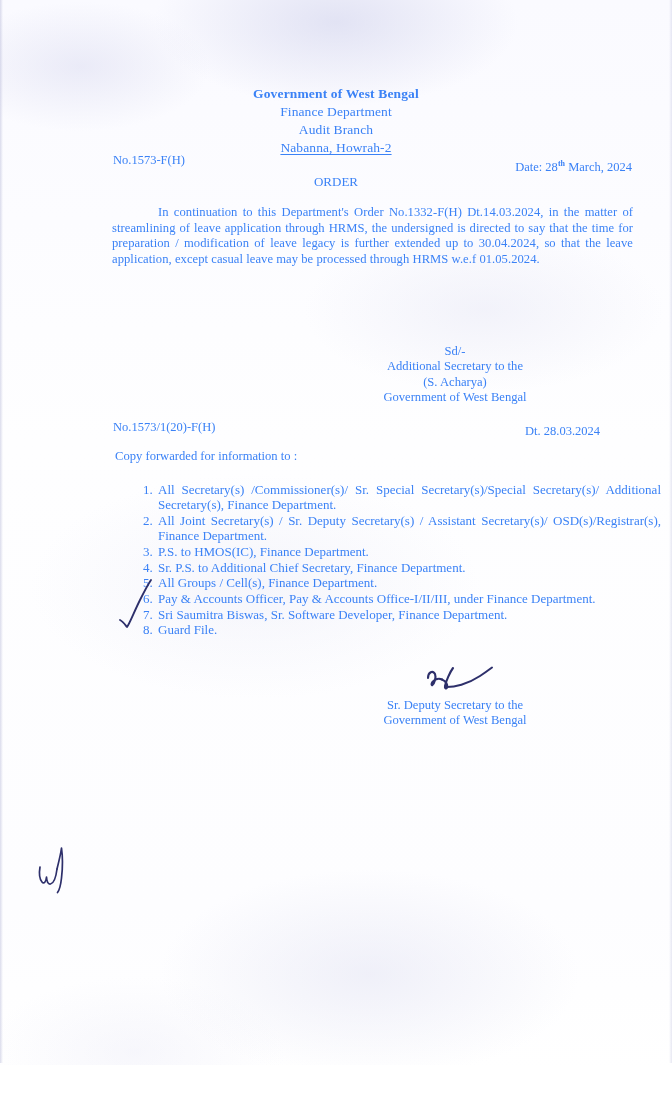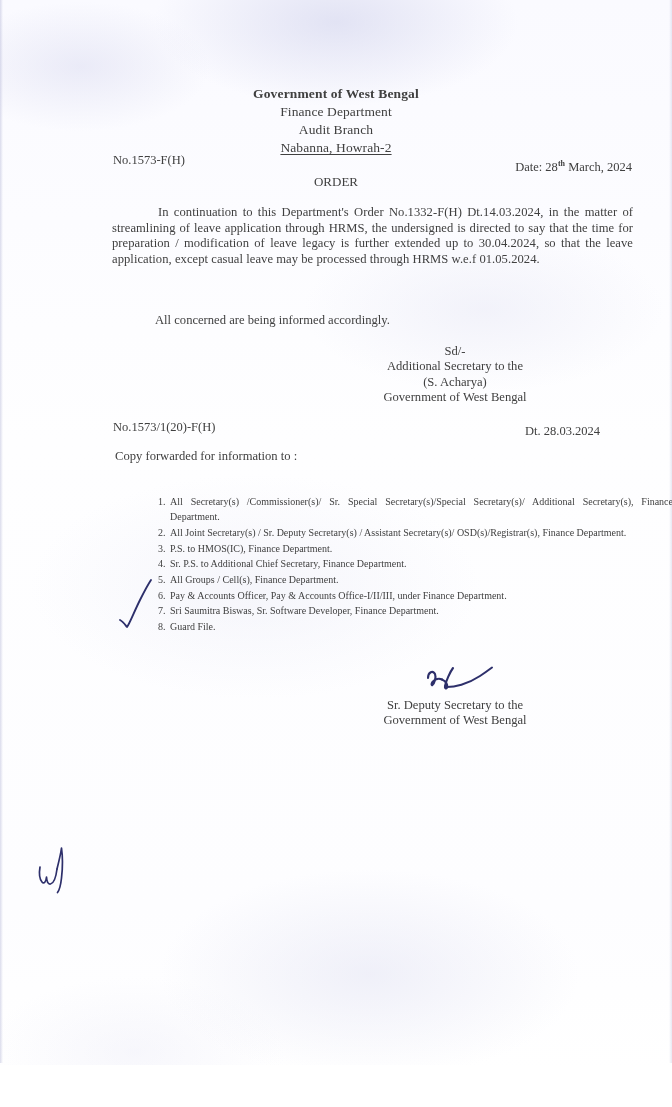--- a/index.html
+++ b/index.html
@@ -12,21 +12,21 @@
     font-family: "Liberation Serif", "DejaVu Serif", serif;
   }
 
   #page {
     position: relative;
     width: 672px;
     height: 1107px;
     margin: 0;
     background: #fdfdff;
     overflow: hidden;
-    color: #404040;
+    color: #3b82f6;
   }
 
   
   #paper-tint {
     position: absolute;
     inset: 0;
     background:
       radial-gradient(ellipse 260px 120px at 50% 2%, rgba(206,208,235,0.55), rgba(255,255,255,0) 70%),
       radial-gradient(ellipse 180px 90px at 12% 6%, rgba(214,215,238,0.45), rgba(255,255,255,0) 72%),
       radial-gradient(ellipse 240px 110px at 72% 28%, rgba(226,227,243,0.40), rgba(255,255,255,0) 75%),
@@ -137,23 +137,23 @@
 
   #copy-line {
     left: 115px; top: 449px;
     font-size: 12.6px;
   }
 
   
   #copy-list {
     left: 128px; top: 482px;
     width: 505px;
-    margin: 12px;
+    margin: 0;
     padding: 0 0 0 28px;
-    font-size: 10px;
+    font-size: 13px;
     line-height: 15.2px;
     list-style-position: outside;
   }
   #copy-list li {
     margin: 0 0 0.5px 0;
     text-align: justify;
     text-justify: inter-word;
     padding-left: 2px;
   }
   #copy-list li.nojust { text-align: left; }
@@ -203,21 +203,20 @@
   <div class="layer hdr" id="address-line"><span class="u">Nabanna, Howrah-2</span></div>
 
   <div class="layer" id="memo-no">No.1573-F(H)</div>
 
   <div class="layer" id="order-date"><span>Date: 28</span><sup>th</sup><span> March, 2024</span></div>
 
   <div class="layer" id="order-heading"><span class="u">ORDER</span></div>
 
   <div class="layer" id="body-para">In continuation to this Department's Order No.1332-F(H) Dt.14.03.2024, in the matter of streamlining of leave application through HRMS, the undersigned is directed to say that the time for preparation / modification of leave legacy is further extended up to 30.04.2024, so that the leave application, except casual leave may be processed through HRMS w.e.f 01.05.2024.</div>
 
-  <div class="layer" id="closing-line">All concerned are being informed accordingly.</div>
 
   <div class="layer" id="sign-block">
     <div>Sd/-</div>
     <div>Additional Secretary to the</div>
     <div>(S. Acharya)</div>
     <div>Government of West Bengal</div>
   </div>
 
   <div class="layer" id="endorse-no">No.1573/1(20)-F(H)</div>
 

